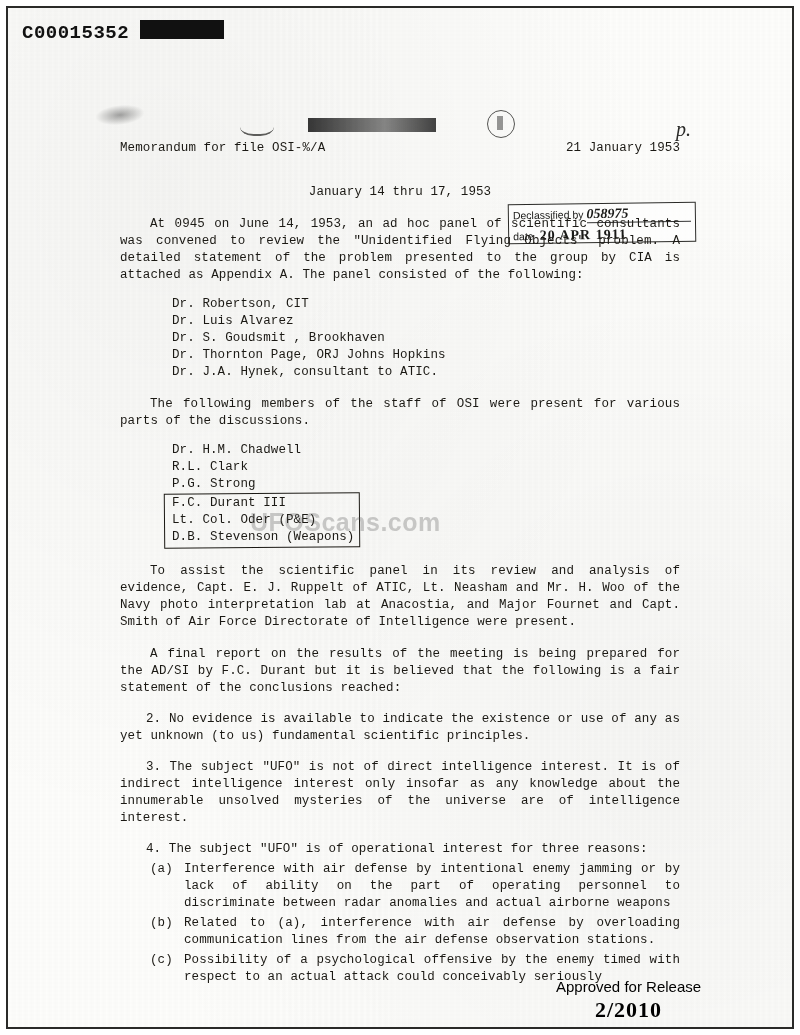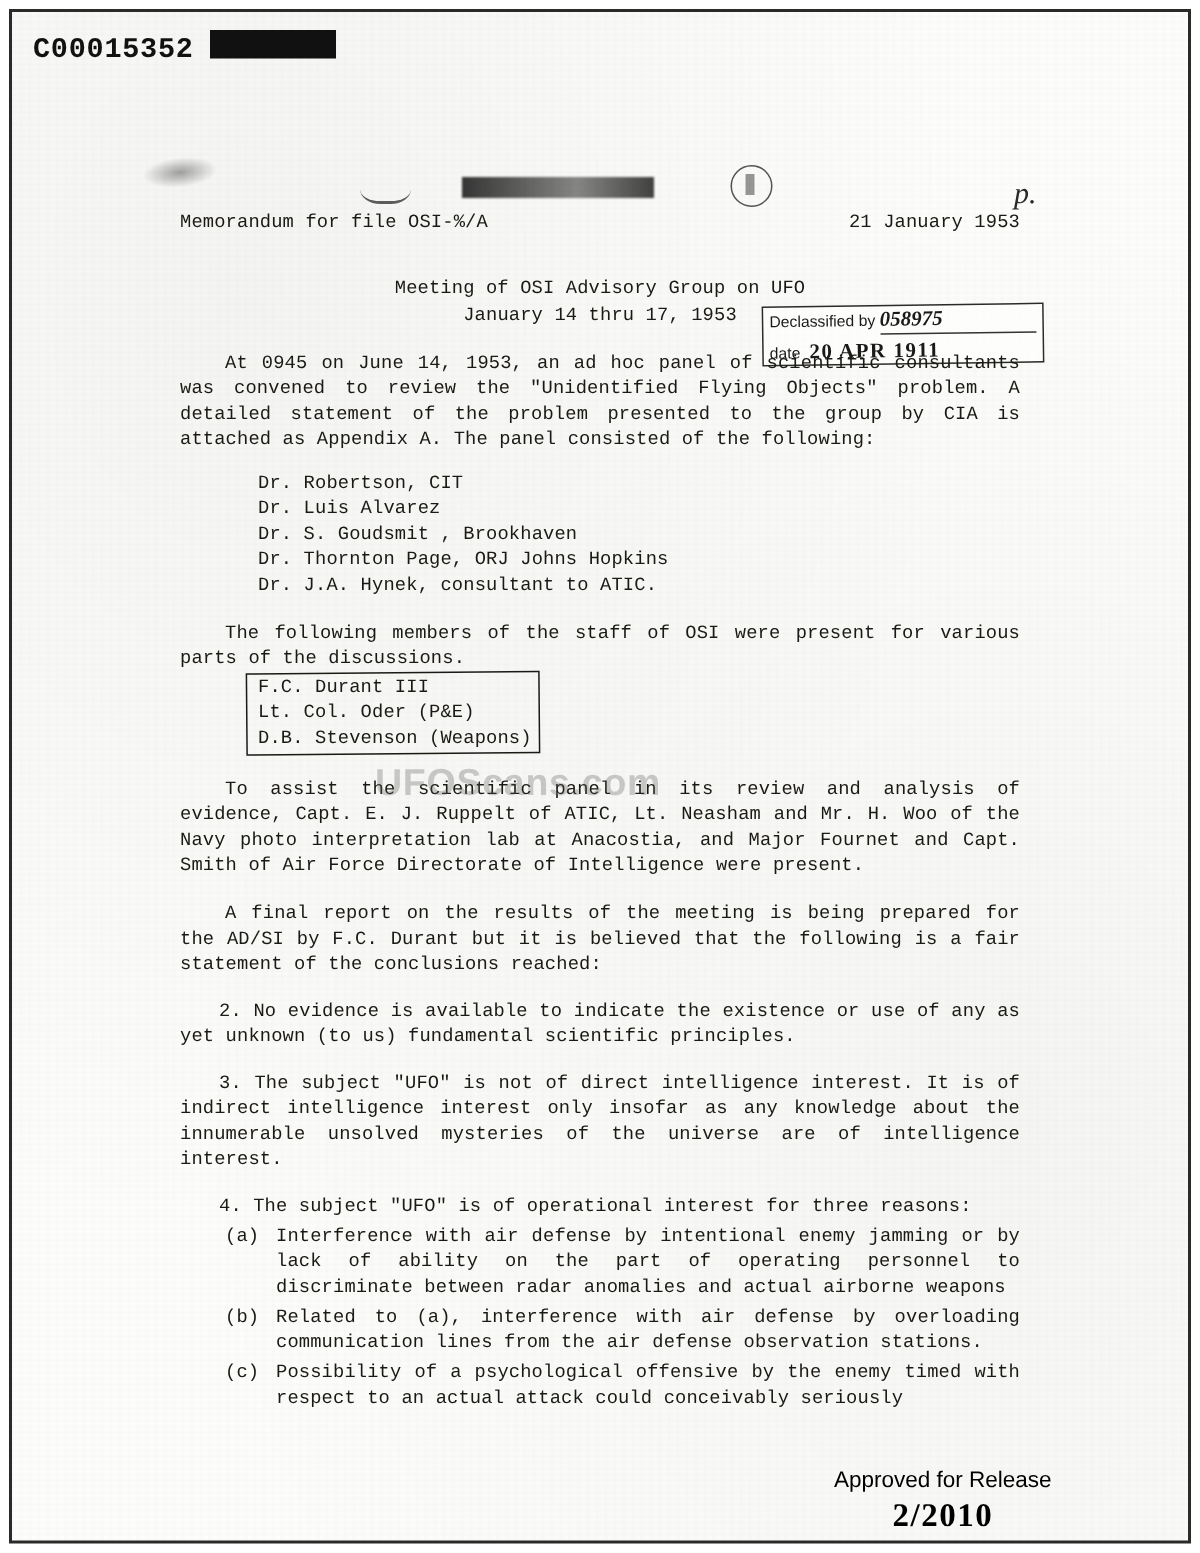--- a/index.html
+++ b/index.html
@@ -266,36 +266,40 @@
   </div>
 
   <div class="doc-body">
 
     <div class="row-memo">
       <span class="memo-line">Memorandum for file OSI-%/A</span>
       <span class="memo-date">21 January 1953</span>
     </div>
 
     <div class="title-block">
-      <div>Meeting of OSI Advisory Group on UFO</div>
       <div class="title-line2">January 14 thru 17, 1953</div>
     </div>
 
     <p class="para">At 0945 on June 14, 1953, an ad hoc panel of scientific consultants was convened to review the "Unidentified Flying Objects" problem. A detailed statement of the problem presented to the group by CIA is attached as Appendix A. The panel consisted of the following:</p>
 
     <div class="name-list">
       <div>Dr. Robertson,  CIT</div>
       <div>Dr. Luis Alvarez</div>
       <div>Dr. S. Goudsmit , Brookhaven</div>
       <div>Dr. Thornton Page, ORJ Johns Hopkins</div>
       <div>Dr. J.A. Hynek, consultant to ATIC.</div>
     </div>
 
     <p class="para">The following members of the staff of OSI were present for various parts of the discussions.</p>
 
+    <div class="name-list">
+      <div>Dr. H.M. Chadwell</div>
+      <div>R.L. Clark</div>
+      <div>P.G. Strong</div>
+    </div>
 
     <div class="boxed-names">
       <span class="box-border"></span>
       <div>F.C. Durant III</div>
       <div>Lt. Col. Oder  (P&amp;E)</div>
       <div>D.B. Stevenson (Weapons)</div>
     </div>
 
     <p class="para">To assist the scientific panel in its review and analysis of evidence, Capt. E. J. Ruppelt of ATIC, Lt. Neasham and Mr. H. Woo of the Navy photo interpretation lab at Anacostia, and Major Fournet and Capt. Smith of Air Force Directorate of Intelligence were present.</p>
 

